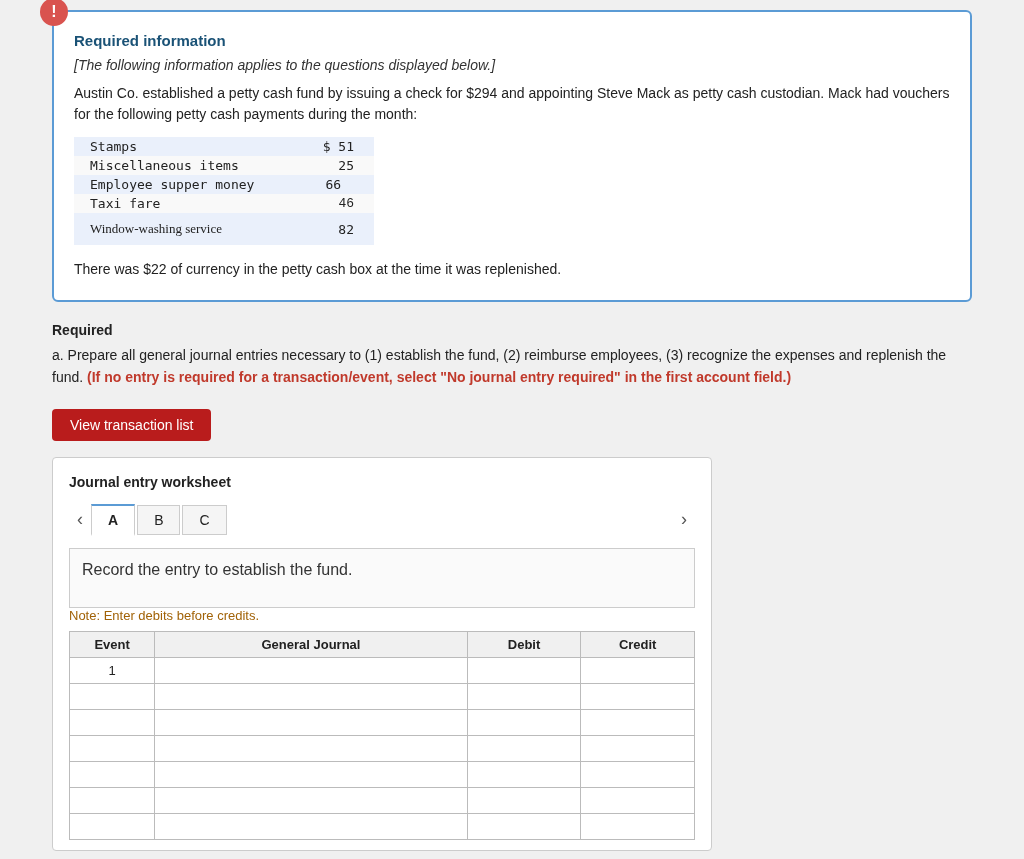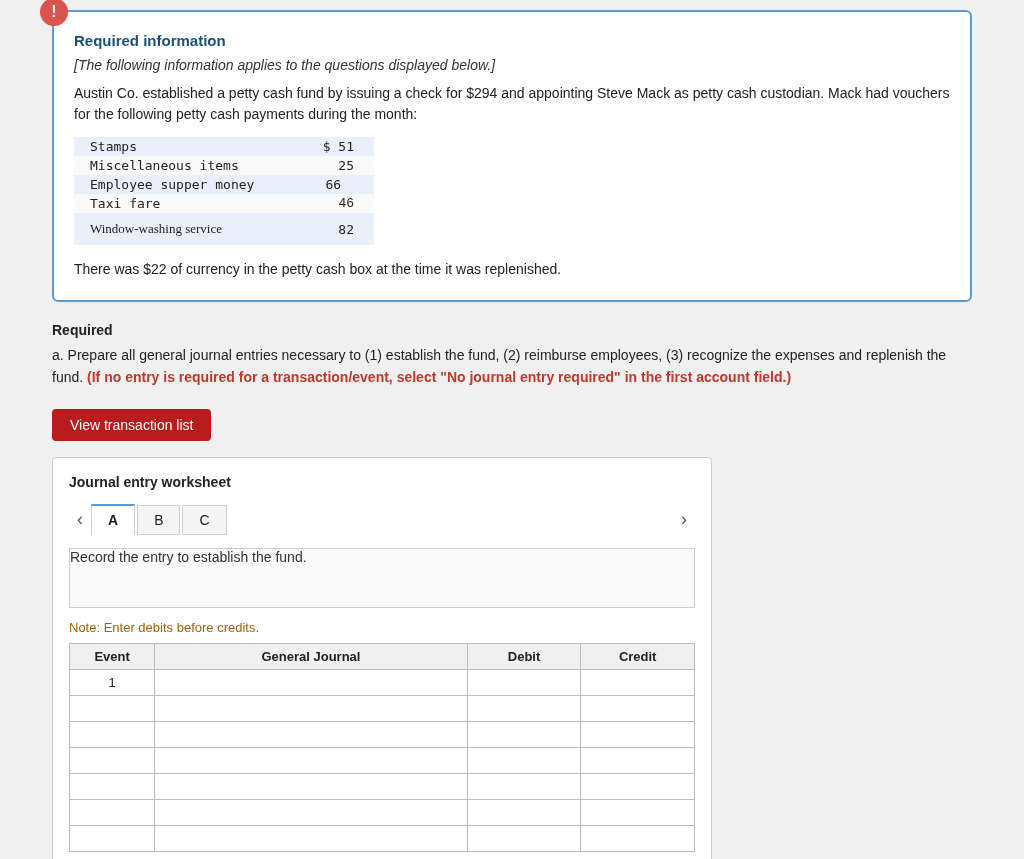--- a/index.html
+++ b/index.html
@@ -141,23 +141,24 @@
       margin-right: 2px;
     }
     .tab-item.active {
       background: #fff;
       border-bottom: 2px solid #fff;
       font-weight: bold;
       border-top: 2px solid #5b9bd5;
     }
     .entry-description-box {
       border: 1px solid #ccc;
+      padding: 12px;
       min-height: 60px;
-      margin-bottom: 12px;
-      font-size: 14px;
+      margin-bottom: 0;
+      font-size: 16px;
       color: #333;
       background: #fafafa;
     }
     .note-text {
       color: #a16207;
       font-size: 13px;
       margin-bottom: 8px;
     }
 
     

